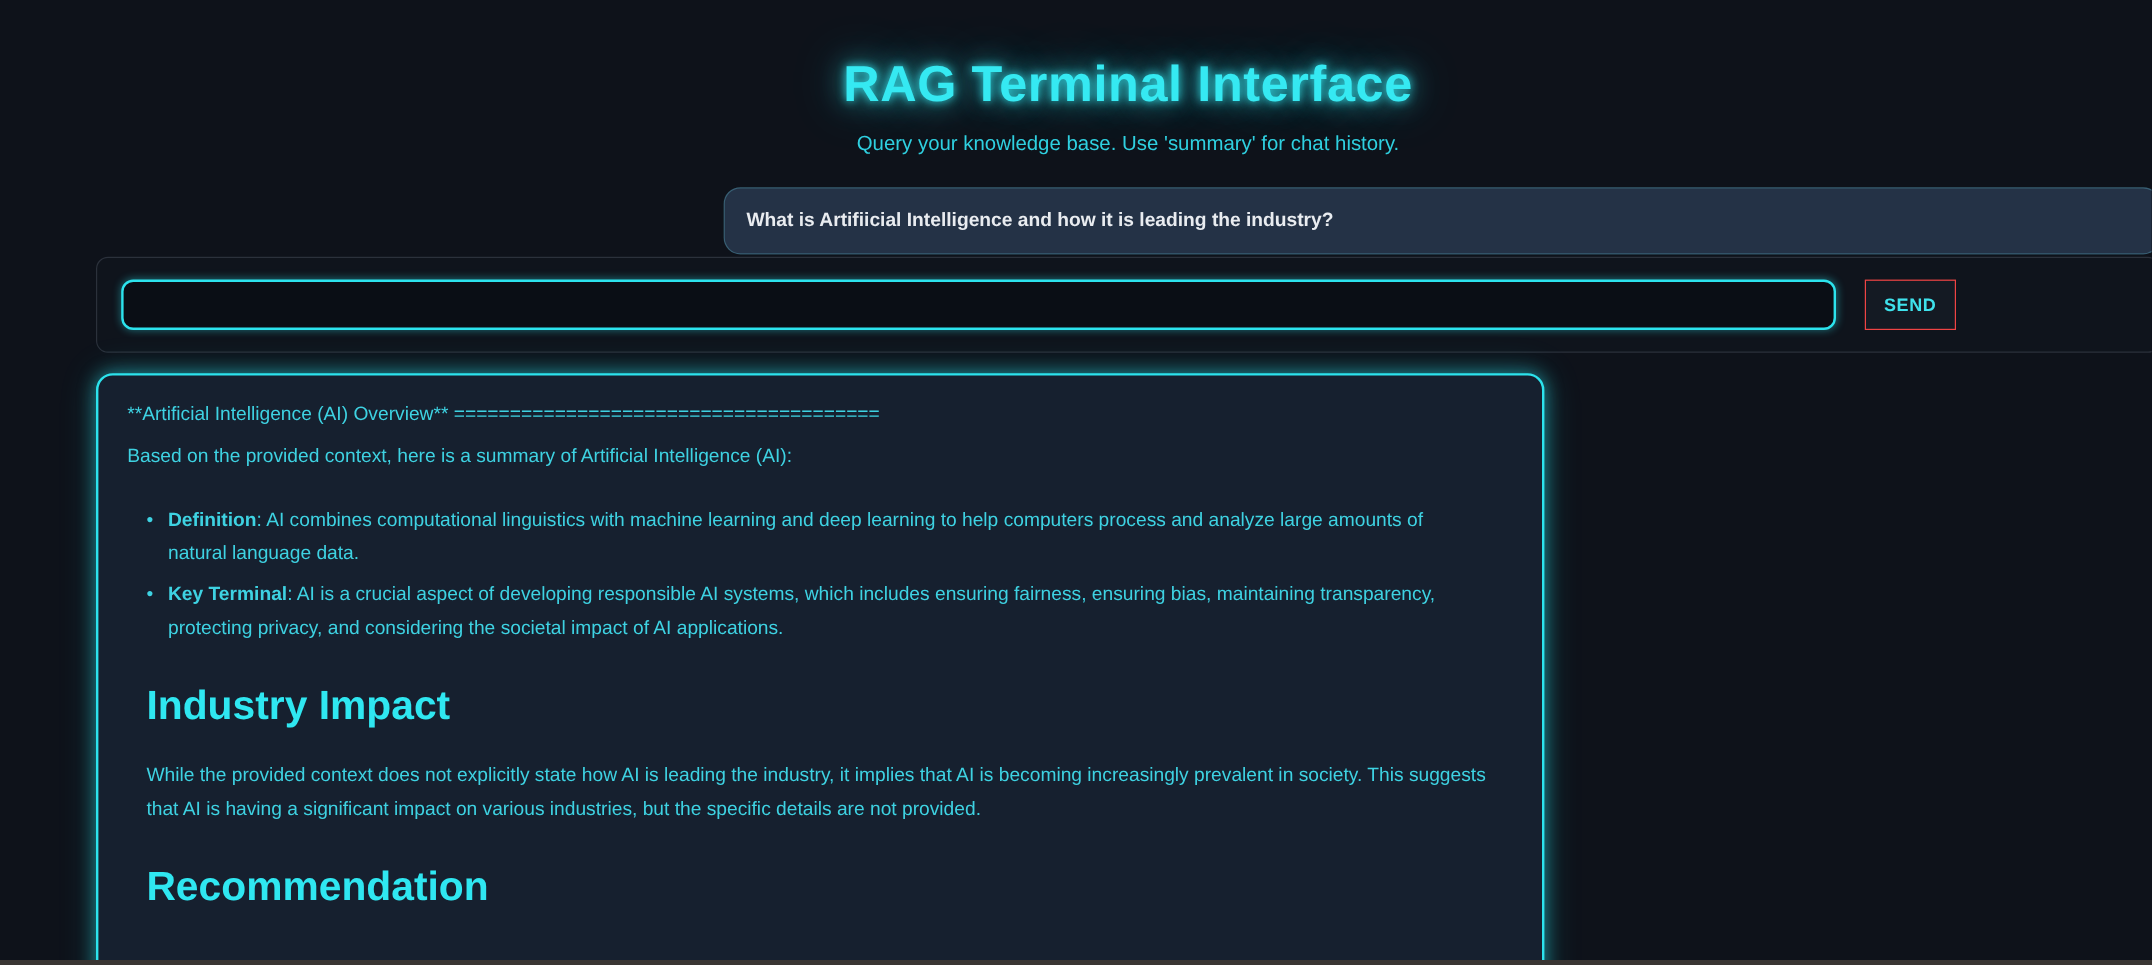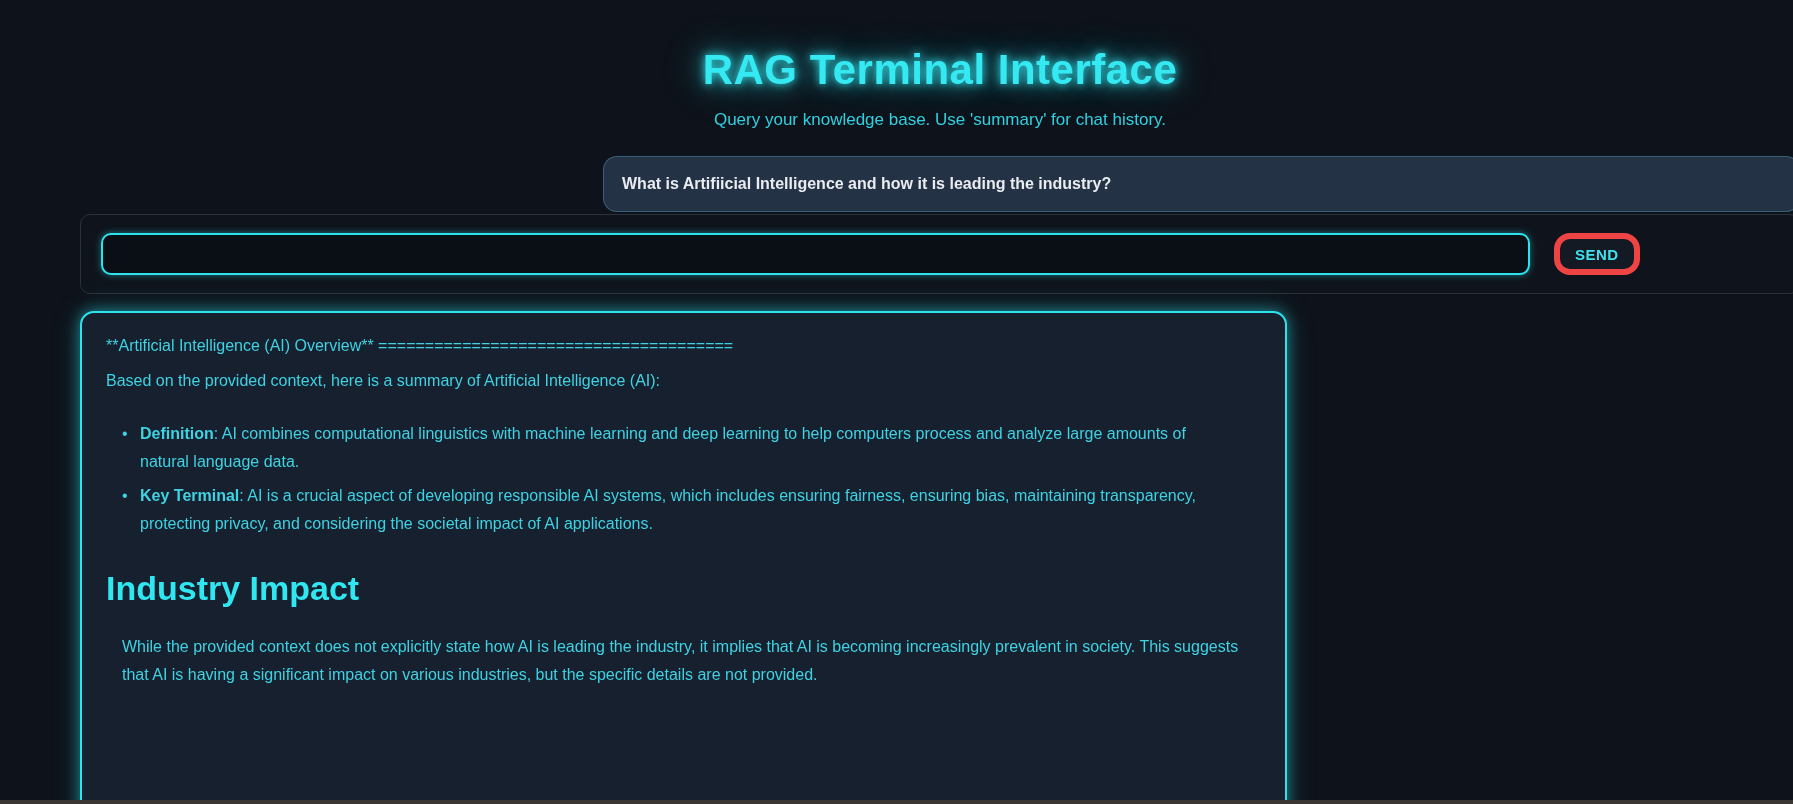--- a/index.html
+++ b/index.html
@@ -48,22 +48,22 @@
     background: #0a0e15;
     border: 2px solid #2ce3ed;
     border-radius: 10px;
     box-shadow: 0 0 7px rgba(44,227,237,.45);
     color: #d7f9fc; font-size: 16px; padding: 0 14px;
     outline: none; font-family: inherit;
   }
   .send-button {
     height: 42px; padding: 0 15px;
     background: #141a23;
-    border: 6px solid #ef4444;
-    border-radius: 16px;
+    border: 1px solid #ef4444;
+    border-radius: 0;
     color: #3fe2ec; font-size: 15px; font-weight: 600; letter-spacing: .5px;
     font-family: inherit; cursor: pointer;
   }
 
   
   .response-panel {
     margin-top: 17px;
     width: 1207px; height: 530px;
     background: #16202f;
     border: 2px solid #2ce3ed;
@@ -79,21 +79,21 @@
     position: relative; padding-left: 20px; margin-bottom: 6px;
     line-height: 28px; max-width: 1085px;
   }
   .md-list li::before {
     content: "\2022";
     position: absolute; left: 2px; top: 0;
     color: #3ed2e2;
   }
   .md-list strong { font-weight: 700; }
   .md-h2 {
-    margin: 30px 0 24px;
+    margin: 30px 16px 24px;
     font-size: 34px; font-weight: bold; line-height: 1.2;
     color: #2fe7f1;
   }
   .md-para { margin: 16px; line-height: 28px; }
 
   
   .bottom-strip {
     position: fixed; left: 0; bottom: 0;
     width: 1793px; height: 4px;
     background: #3a3633;
@@ -127,18 +127,19 @@
         <strong>Definition</strong><span>: AI combines computational linguistics with machine learning and deep learning to help computers process and analyze large amounts of natural language data.</span>
       </li>
       <li>
         <strong>Key Terminal</strong><span>: AI is a crucial aspect of developing responsible AI systems, which includes ensuring fairness, ensuring bias, maintaining transparency, protecting privacy, and considering the societal impact of AI applications.</span>
       </li>
     </ul>
 
     <h2 class="md-h2">Industry Impact</h2>
     <p class="md-para">While the provided context does not explicitly state how AI is leading the industry, it implies that AI is becoming increasingly prevalent in society. This suggests that AI is having a significant impact on various industries, but the specific details are not provided.</p>
 
+    <h2 class="md-h2">Recommendation</h2>
     <p class="md-para"></p>
   </div>
 
 </div>
 
 <div class="bottom-strip"></div>
 
 </body></html>

